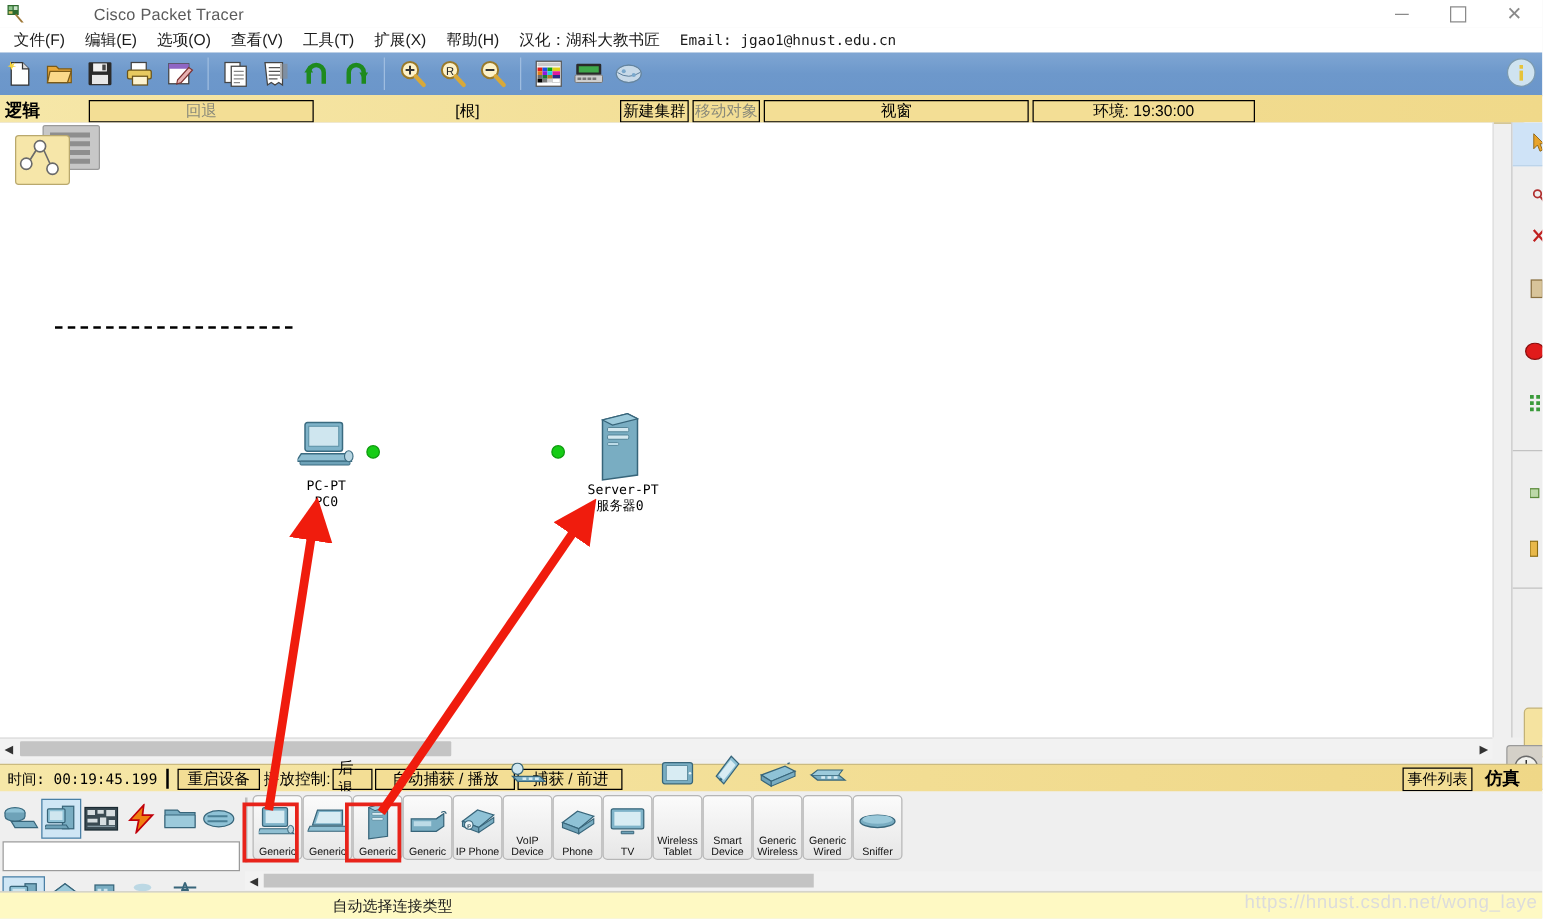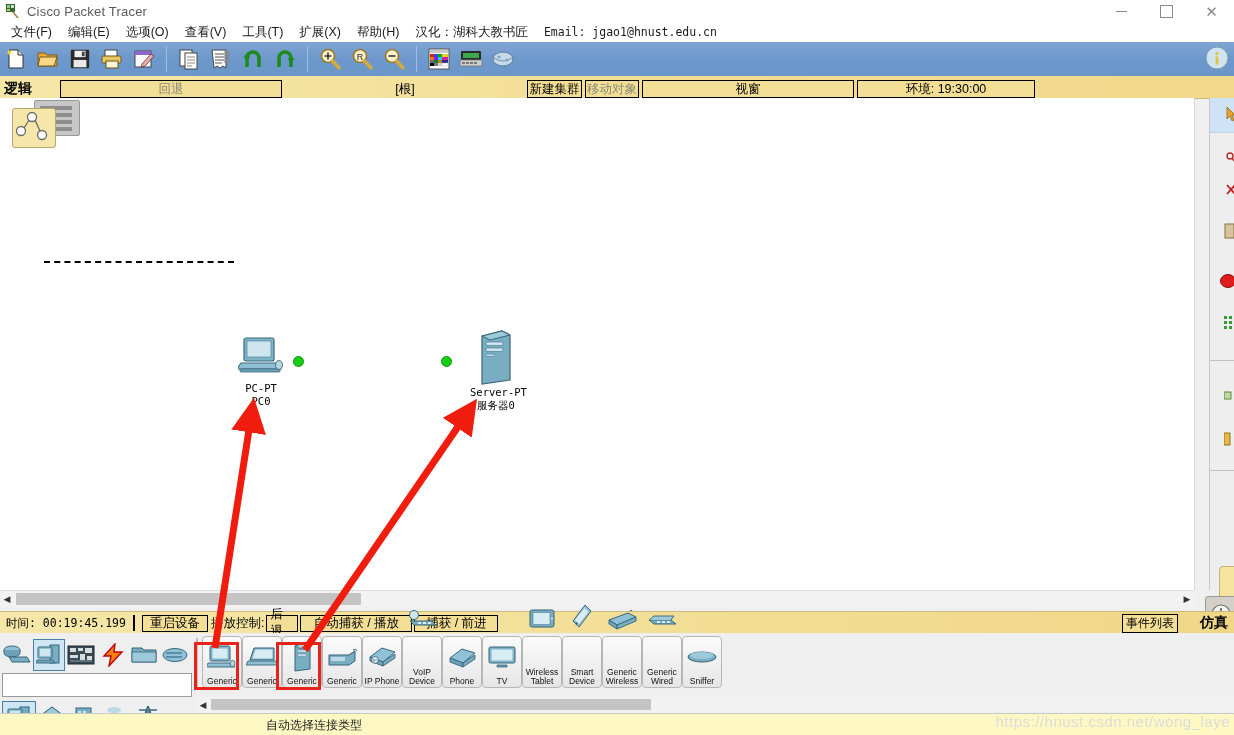--- a/index.html
+++ b/index.html
@@ -14,21 +14,21 @@
     position: relative;
     width: 1234px; height: 735px;
     overflow: hidden;
     background: #f0f0f0;
   }
 
   
   .titlebar {
     position: absolute; left: 0; top: 0; width: 1234px; height: 22px;
     background: #ffffff;
-    display: flex; align-items: center;
+    display: flex; align-items: center; gap: 48px;
   }
   .title-icon {
     width: 16px; height: 16px; margin-left: 5px; margin-right: 6px;
     position: relative;
   }
   .title-text {
     font-size: 13px; color: #5b5b5b; letter-spacing: .2px;
     font-family: "Liberation Sans", sans-serif;
   }
   .win-btns {
@@ -153,21 +153,21 @@
     font-size: 12.5px; color:#000;
   }
   .sim-time { font-family:"DejaVu Sans Mono", monospace; font-size:11.5px; padding-left:6px;}
   .sim-vsep { width:2px; height:16px; background:#000; margin:0 7px;}
   .sim-btn {
     height:17px; border:1px solid #000; background:#f3de95;
     display:flex; align-items:center; justify-content:center;
     font-size:12.5px; padding:0 3px; margin-right:2px; box-sizing:border-box;
   }
   .sim-mode {
-    position:absolute; right:6px; font-size:14px; font-weight:bold; color:#000;margin-left:43px;
+    position:absolute; right:18px; font-size:14px; font-weight:bold; color:#000;margin-left:43px;
   }
   .sim-evt {
     position:absolute; right:56px; height:17px; border:1px solid #000; background:#f3de95;
     display:flex; align-items:center; justify-content:center; font-size:12px; padding:0 3px;
   }
 
   
   .palette {
     position:absolute; left:0; top:633px; width:1234px; height:102px;
     background:#efefef;
@@ -437,21 +437,21 @@
       <svg width="28" height="28" viewBox="0 0 28 28">
         <circle cx="14" cy="14" r="11" fill="#cfe3f0" stroke="#7b9ab0" stroke-width="1"></circle>
         <rect x="12.6" y="8" width="2.8" height="3" fill="#e6c33a"></rect>
         <rect x="12.6" y="12.5" width="2.8" height="8" fill="#e6c33a"></rect>
       </svg>
     </div>
   </div>
 
   <div class="modebar">
     <div class="mode-label">逻辑</div>
-    <div class="mb-btn dim" style="width:222px; margin-left:20px;">回退</div>
+    <div class="mb-btn dim" style="width:180px; margin-left:31px;">回退</div>
     <div class="mb-plain" style="width:240px;">[根]</div>
     <div class="mb-btn" style="width:55px; margin-left:2px;">新建集群</div>
     <div class="mb-btn dim" style="width:54px;">移动对象</div>
     <div class="mb-btn" style="width:212px;">视窗</div>
     <div class="mb-btn" style="width:178px;">环境: 19:30:00</div>
   </div>
 
   <div class="canvas-wrap">
 
     <div class="link-line" style="left:44px; top:163px; width:190px;"></div>

